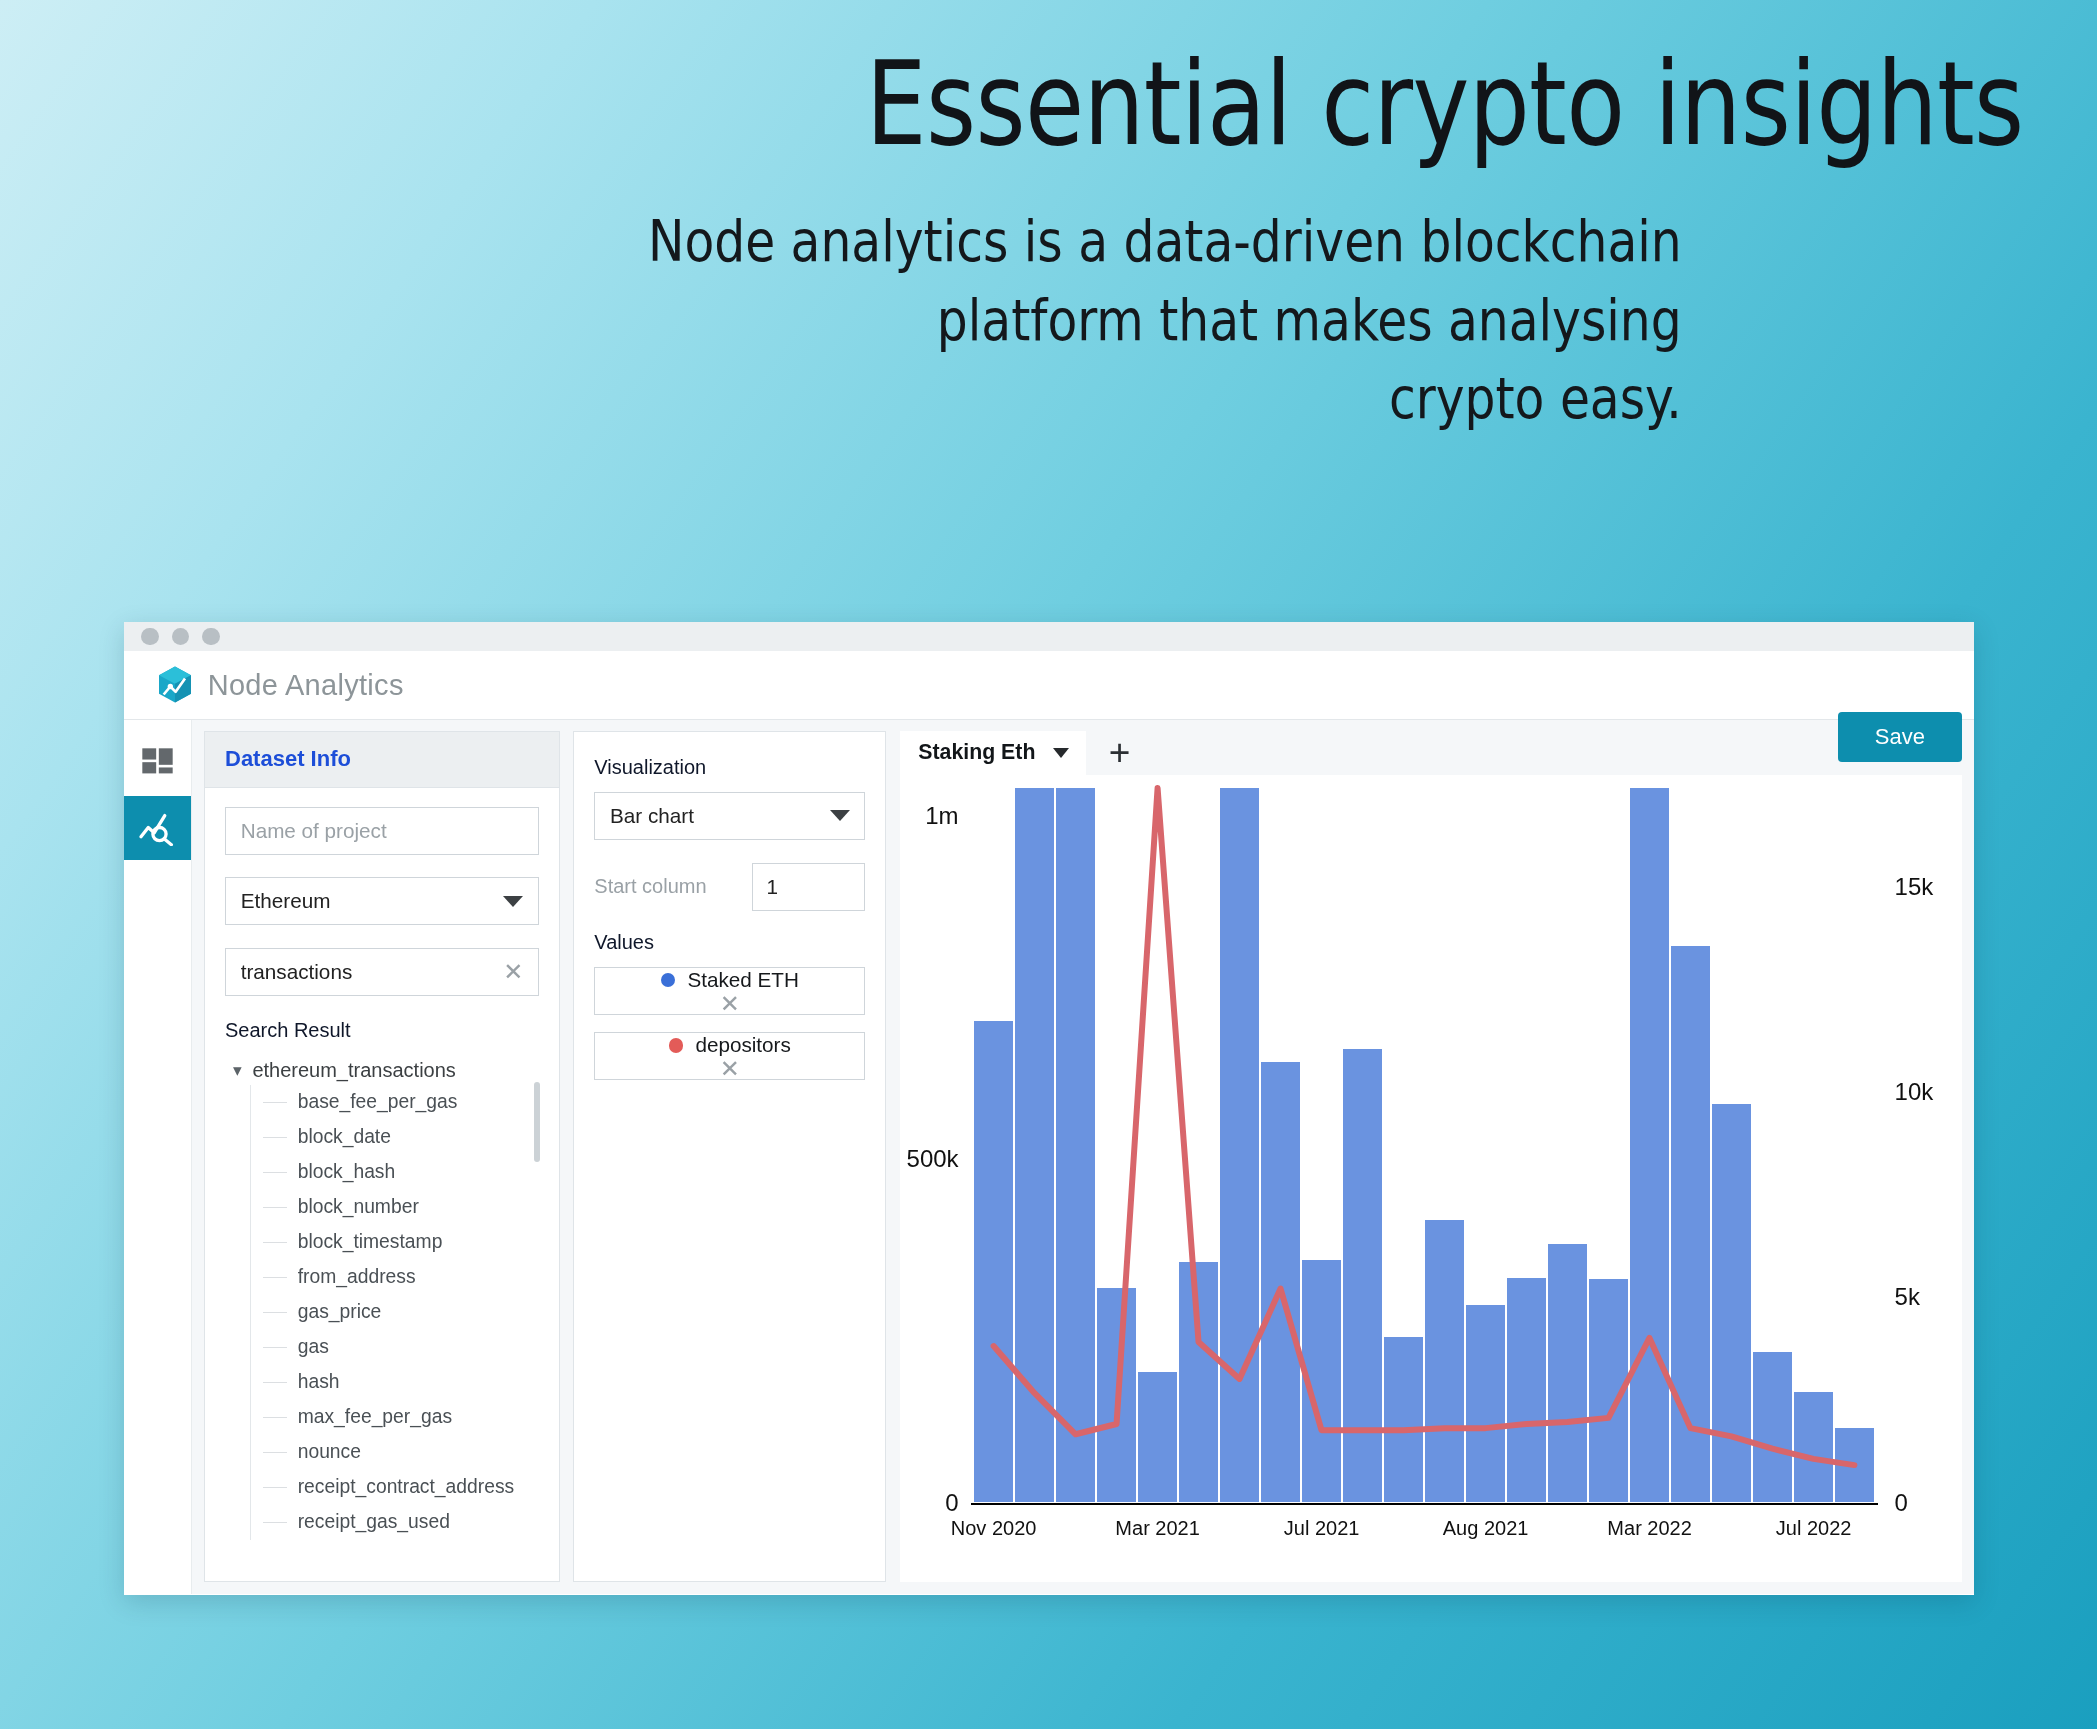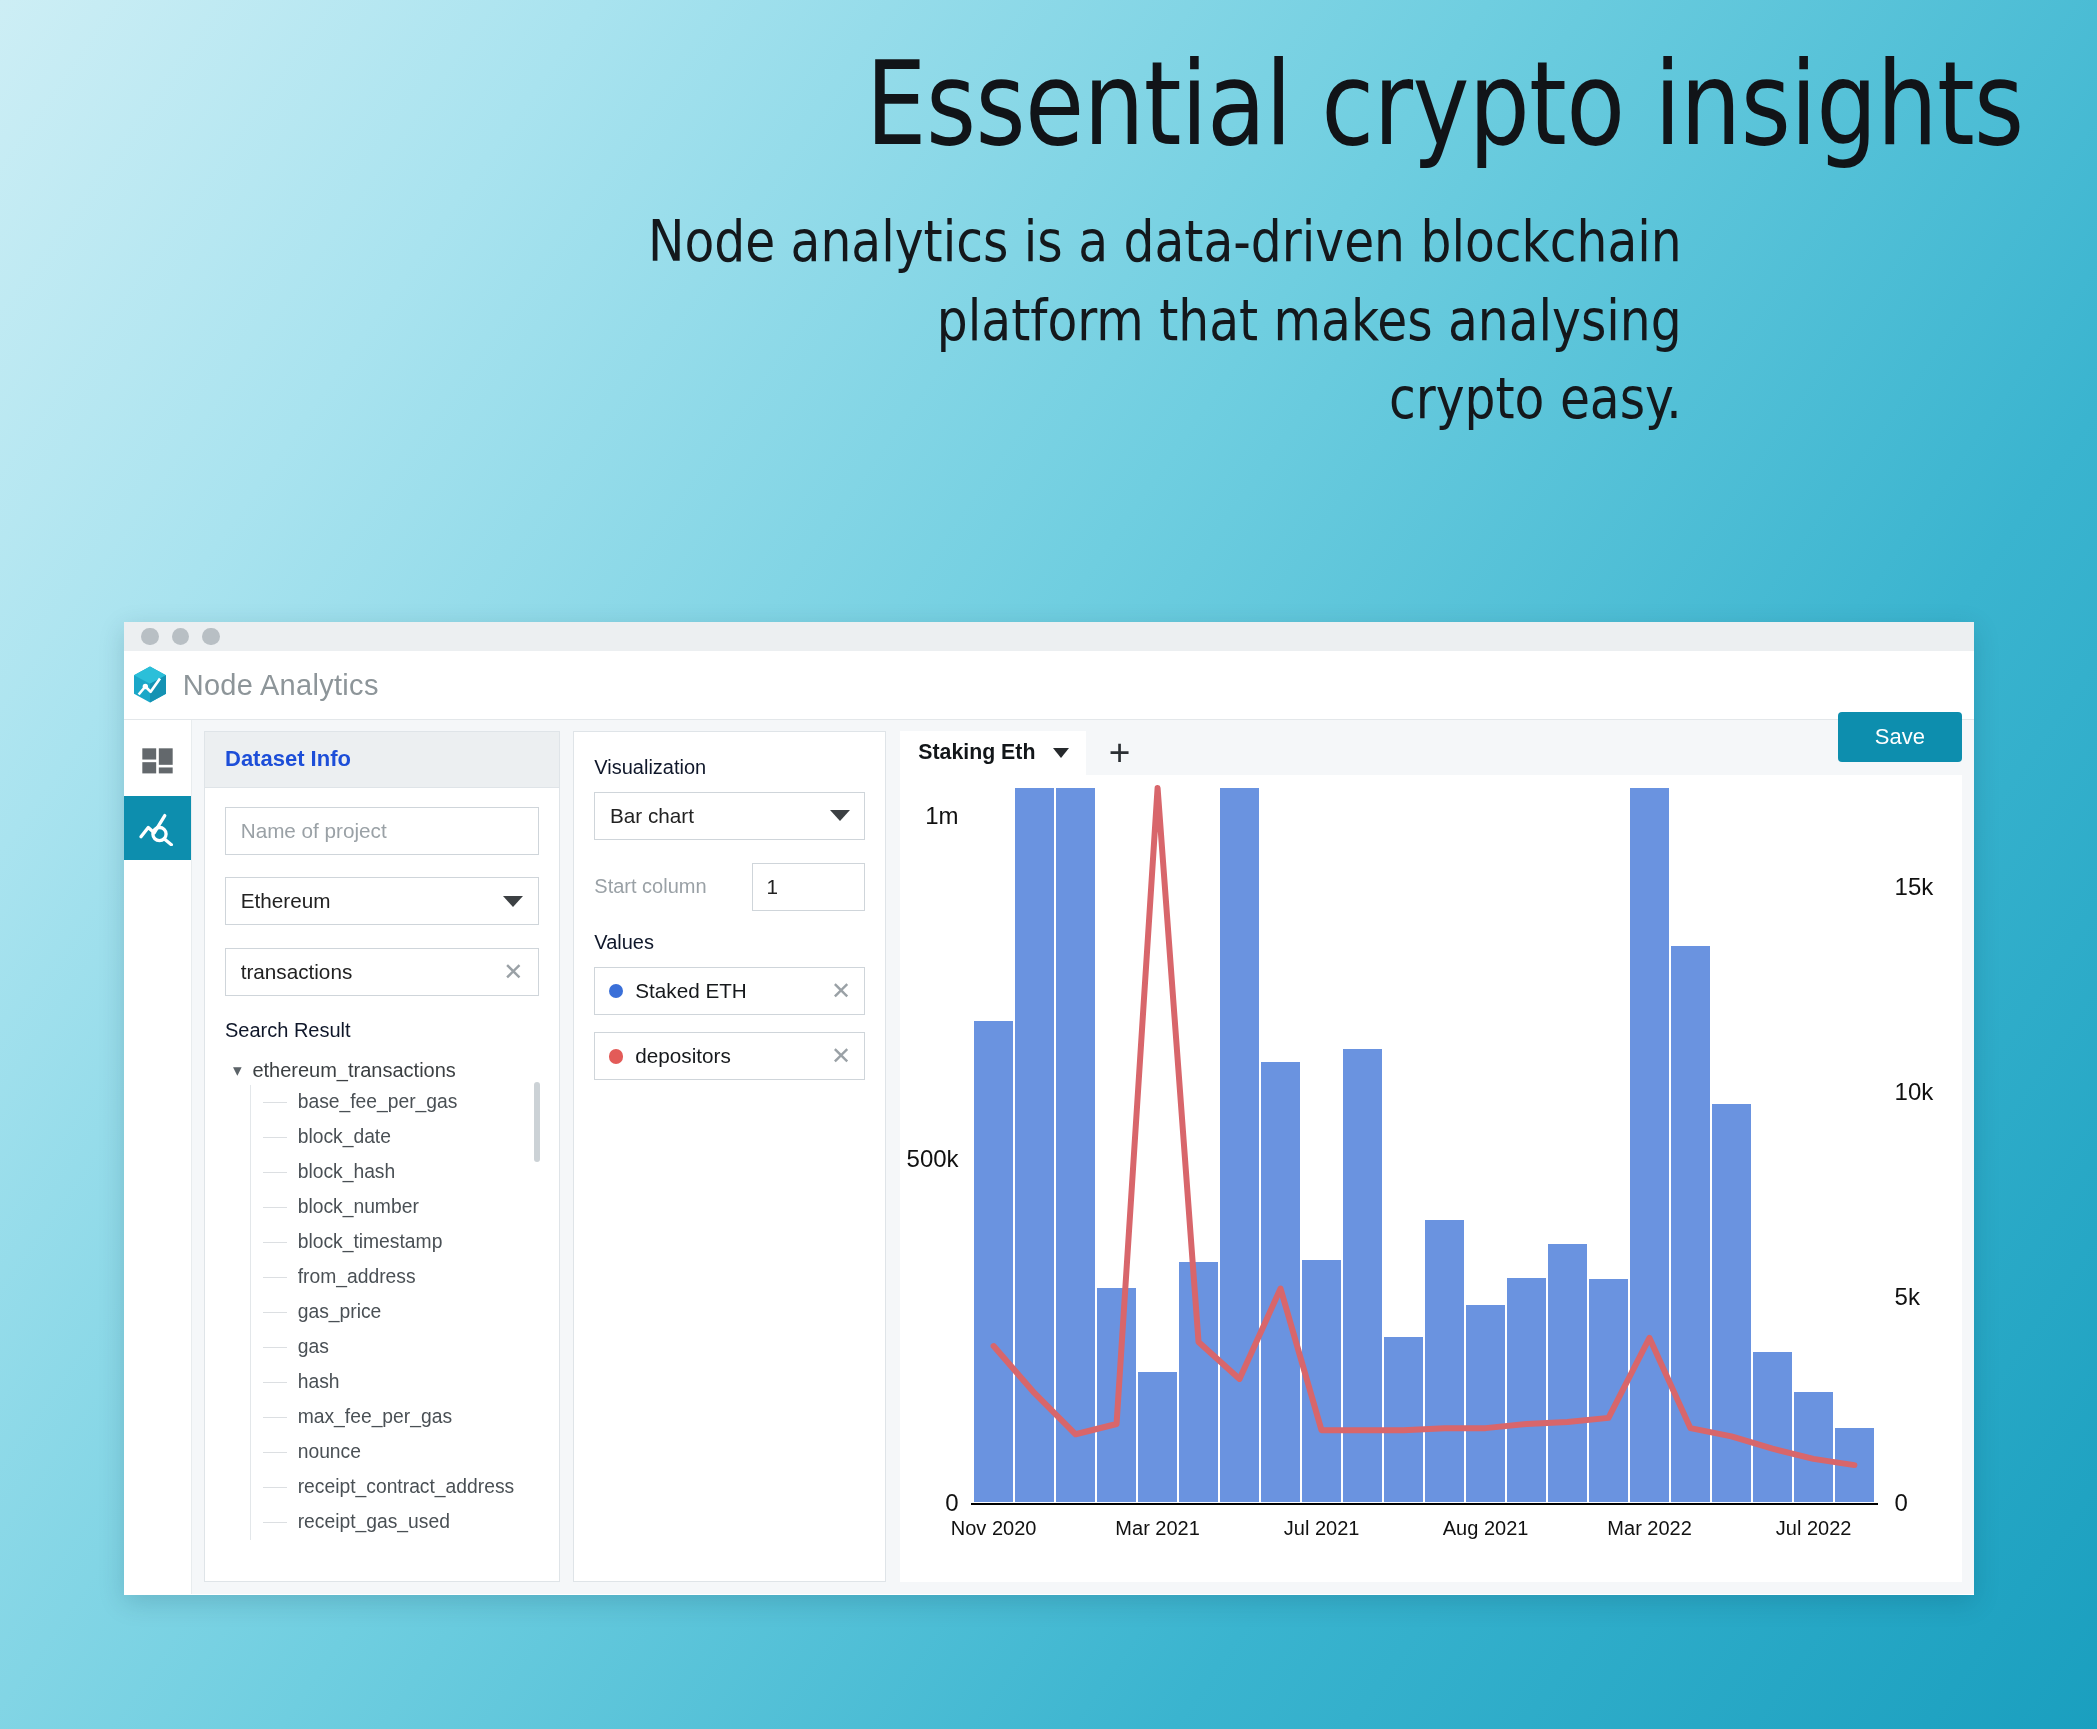--- a/index.html
+++ b/index.html
@@ -46,21 +46,21 @@
   }
   .titlebar {
     height: 29px; background: #eceff1;
     display: flex; align-items: center; padding-left: 17.3px; gap: 13.3px;
   }
   .dot { width: 17.3px; height: 17.3px; border-radius: 50%; background: #b8bfc4; }
 
   .appbar {
     height: 69px; background: #ffffff;
     border-bottom: 0.7px solid #e3e7ea;
-    display: flex; align-items: center; padding-left: 8px; gap: 14.7px;
+    display: flex; align-items: center; padding-left: 33px; gap: 14.7px;
   }
   .brand-name {
     font-size: 29px; color: #8d9599; font-weight: 400;
     letter-spacing: 0.3px;
   }
 
   .body-row { display: flex; height: calc(100% - 99px); }
 
   
   .rail {
@@ -134,20 +134,21 @@
   .row-inline .lbl { font-size: 20px; color: #9aa1a6; }
   .num-box {
     width: 113px; height: 48px; border: 0.7px solid #cfd5da; background: #fff;
     display: flex; align-items: center; padding: 0 13.3px; font-size: 20.7px; color: #222;
   }
   .value-chip {
     height: 48px; border: 0.7px solid #cfd5da; background: #fff;
     display: flex; align-items: center; padding: 0 13.3px;
     font-size: 20.7px; color: #16191c; margin-bottom: 17.3px;
     justify-content: space-between;
+    flex-direction: column;
   }
   .chip-left { display: flex; align-items: center; gap: 12px; }
   .swatch { width: 14.7px; height: 14.7px; border-radius: 50%; }
 
   
   .panel-chart {
     flex: 1; background: #f5f7f9; border: none;
     display: flex; flex-direction: column; position: relative;
   }
   .chart-tabbar { display: flex; align-items: flex-end; height: 44px; position: relative; }

